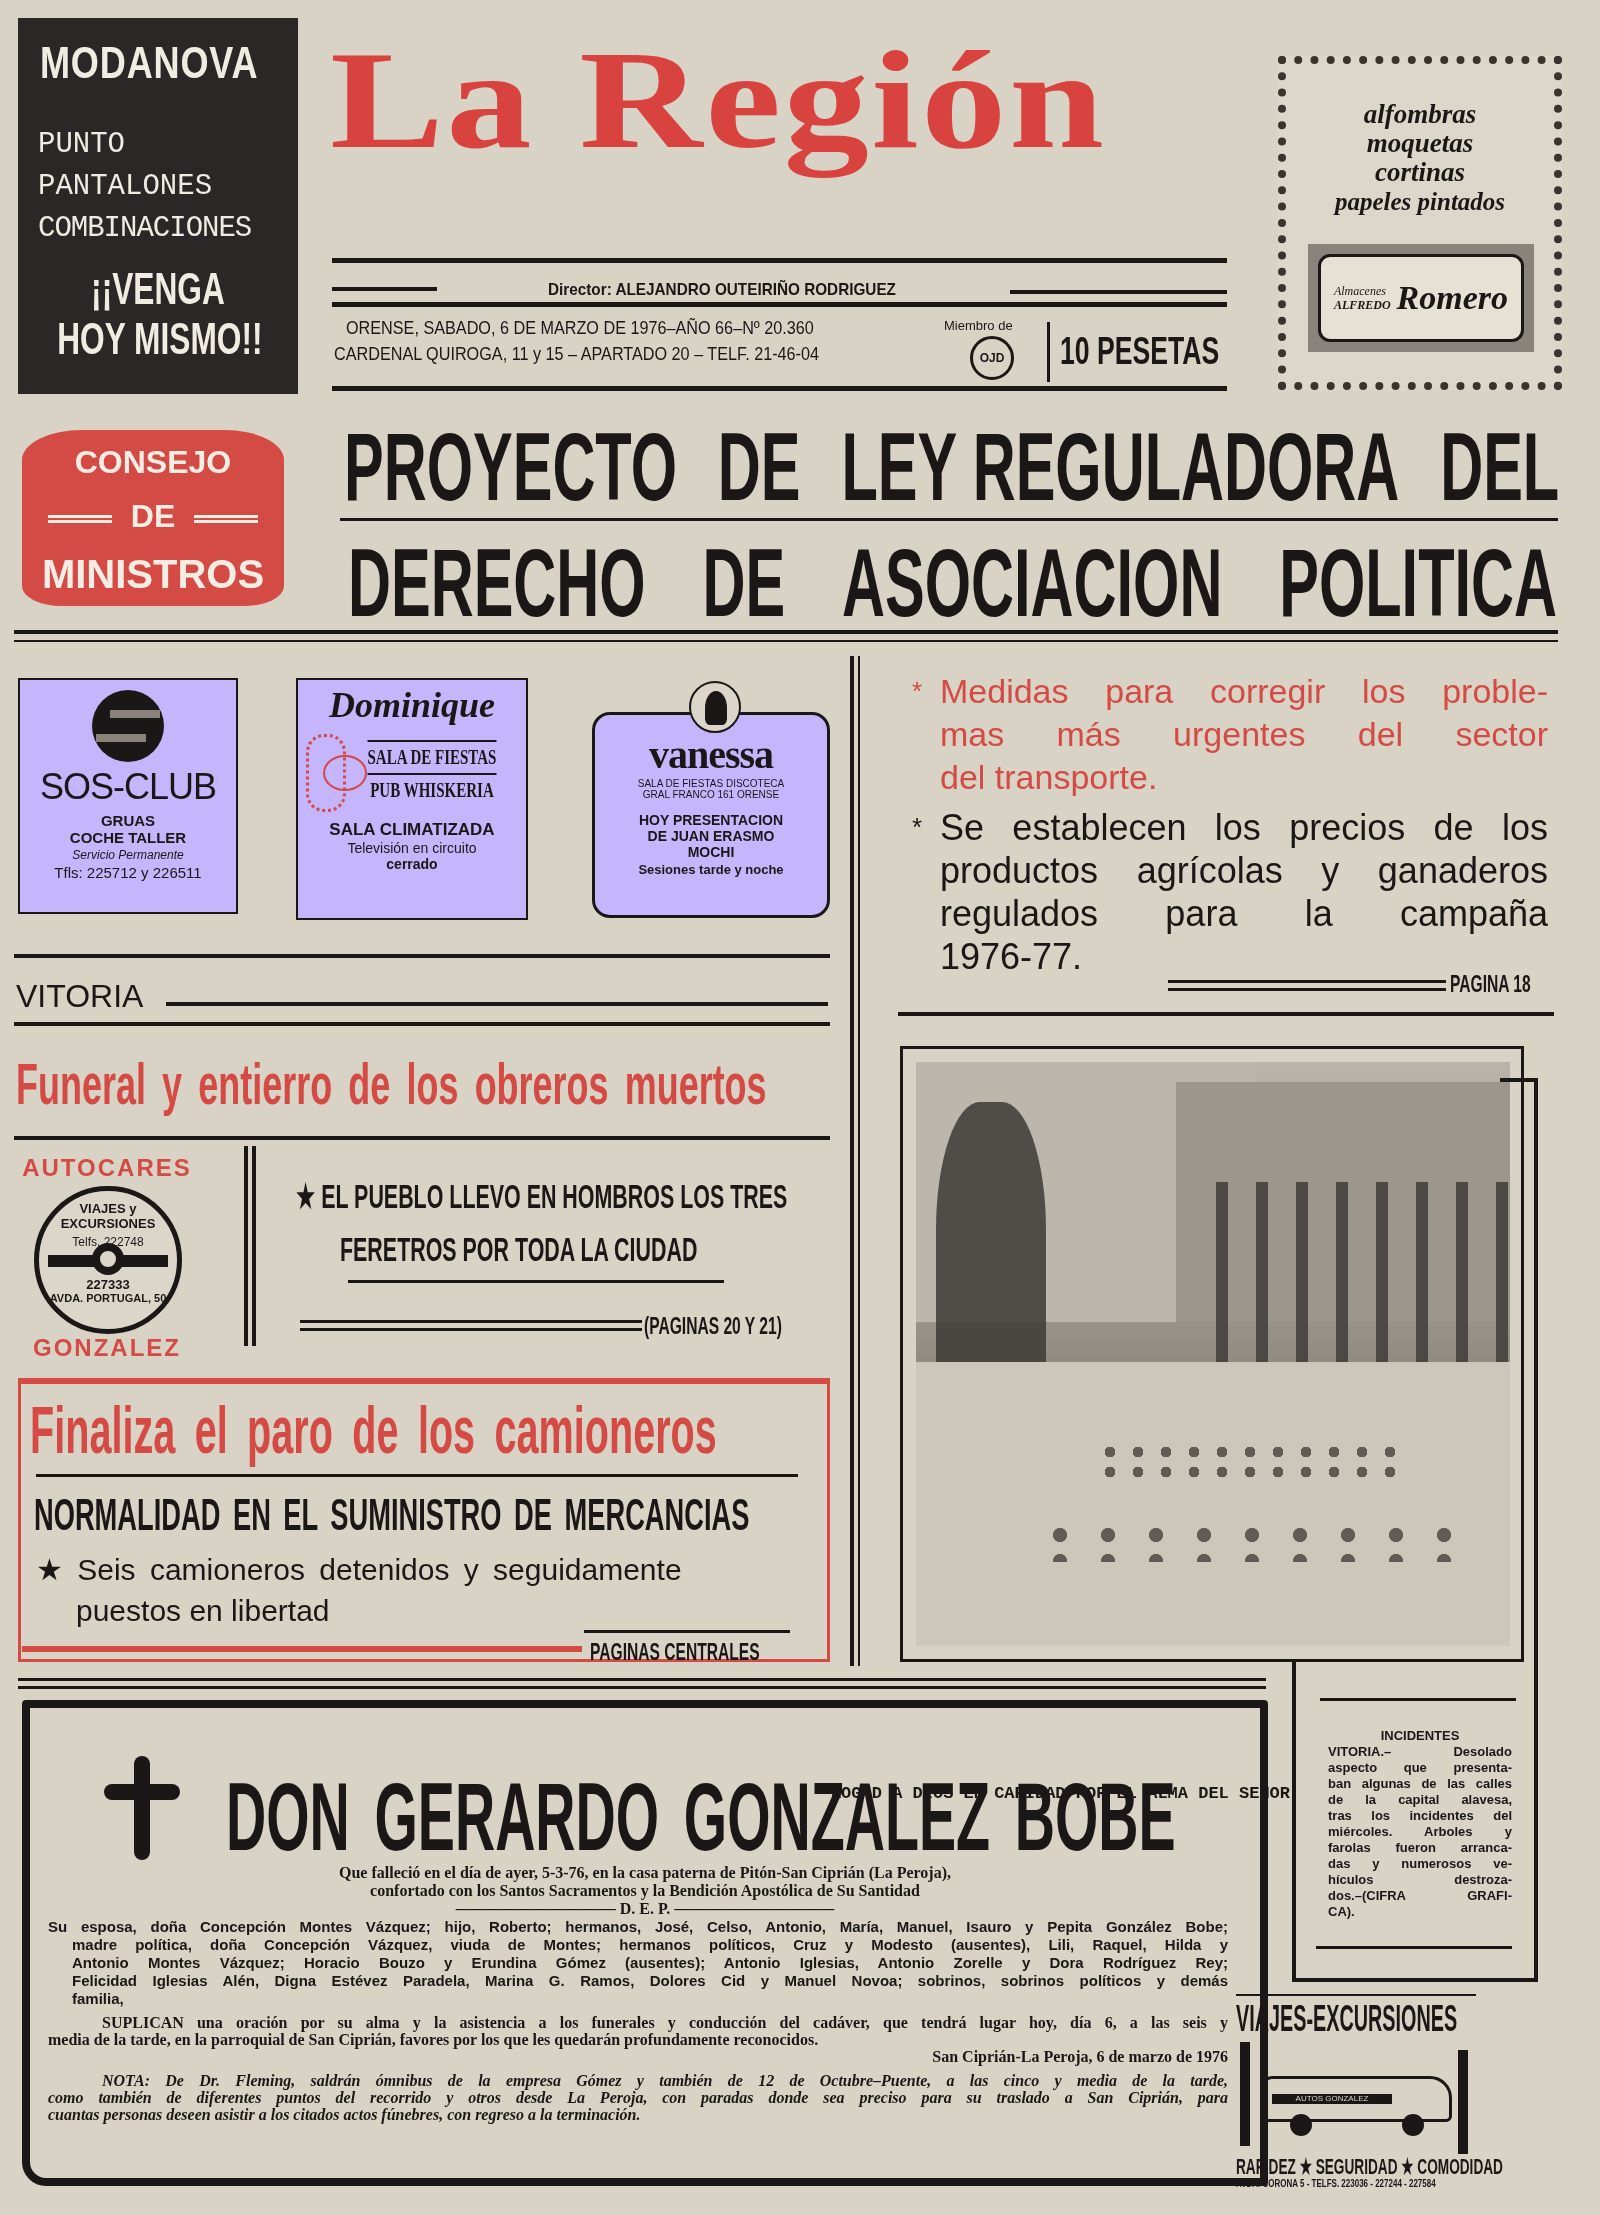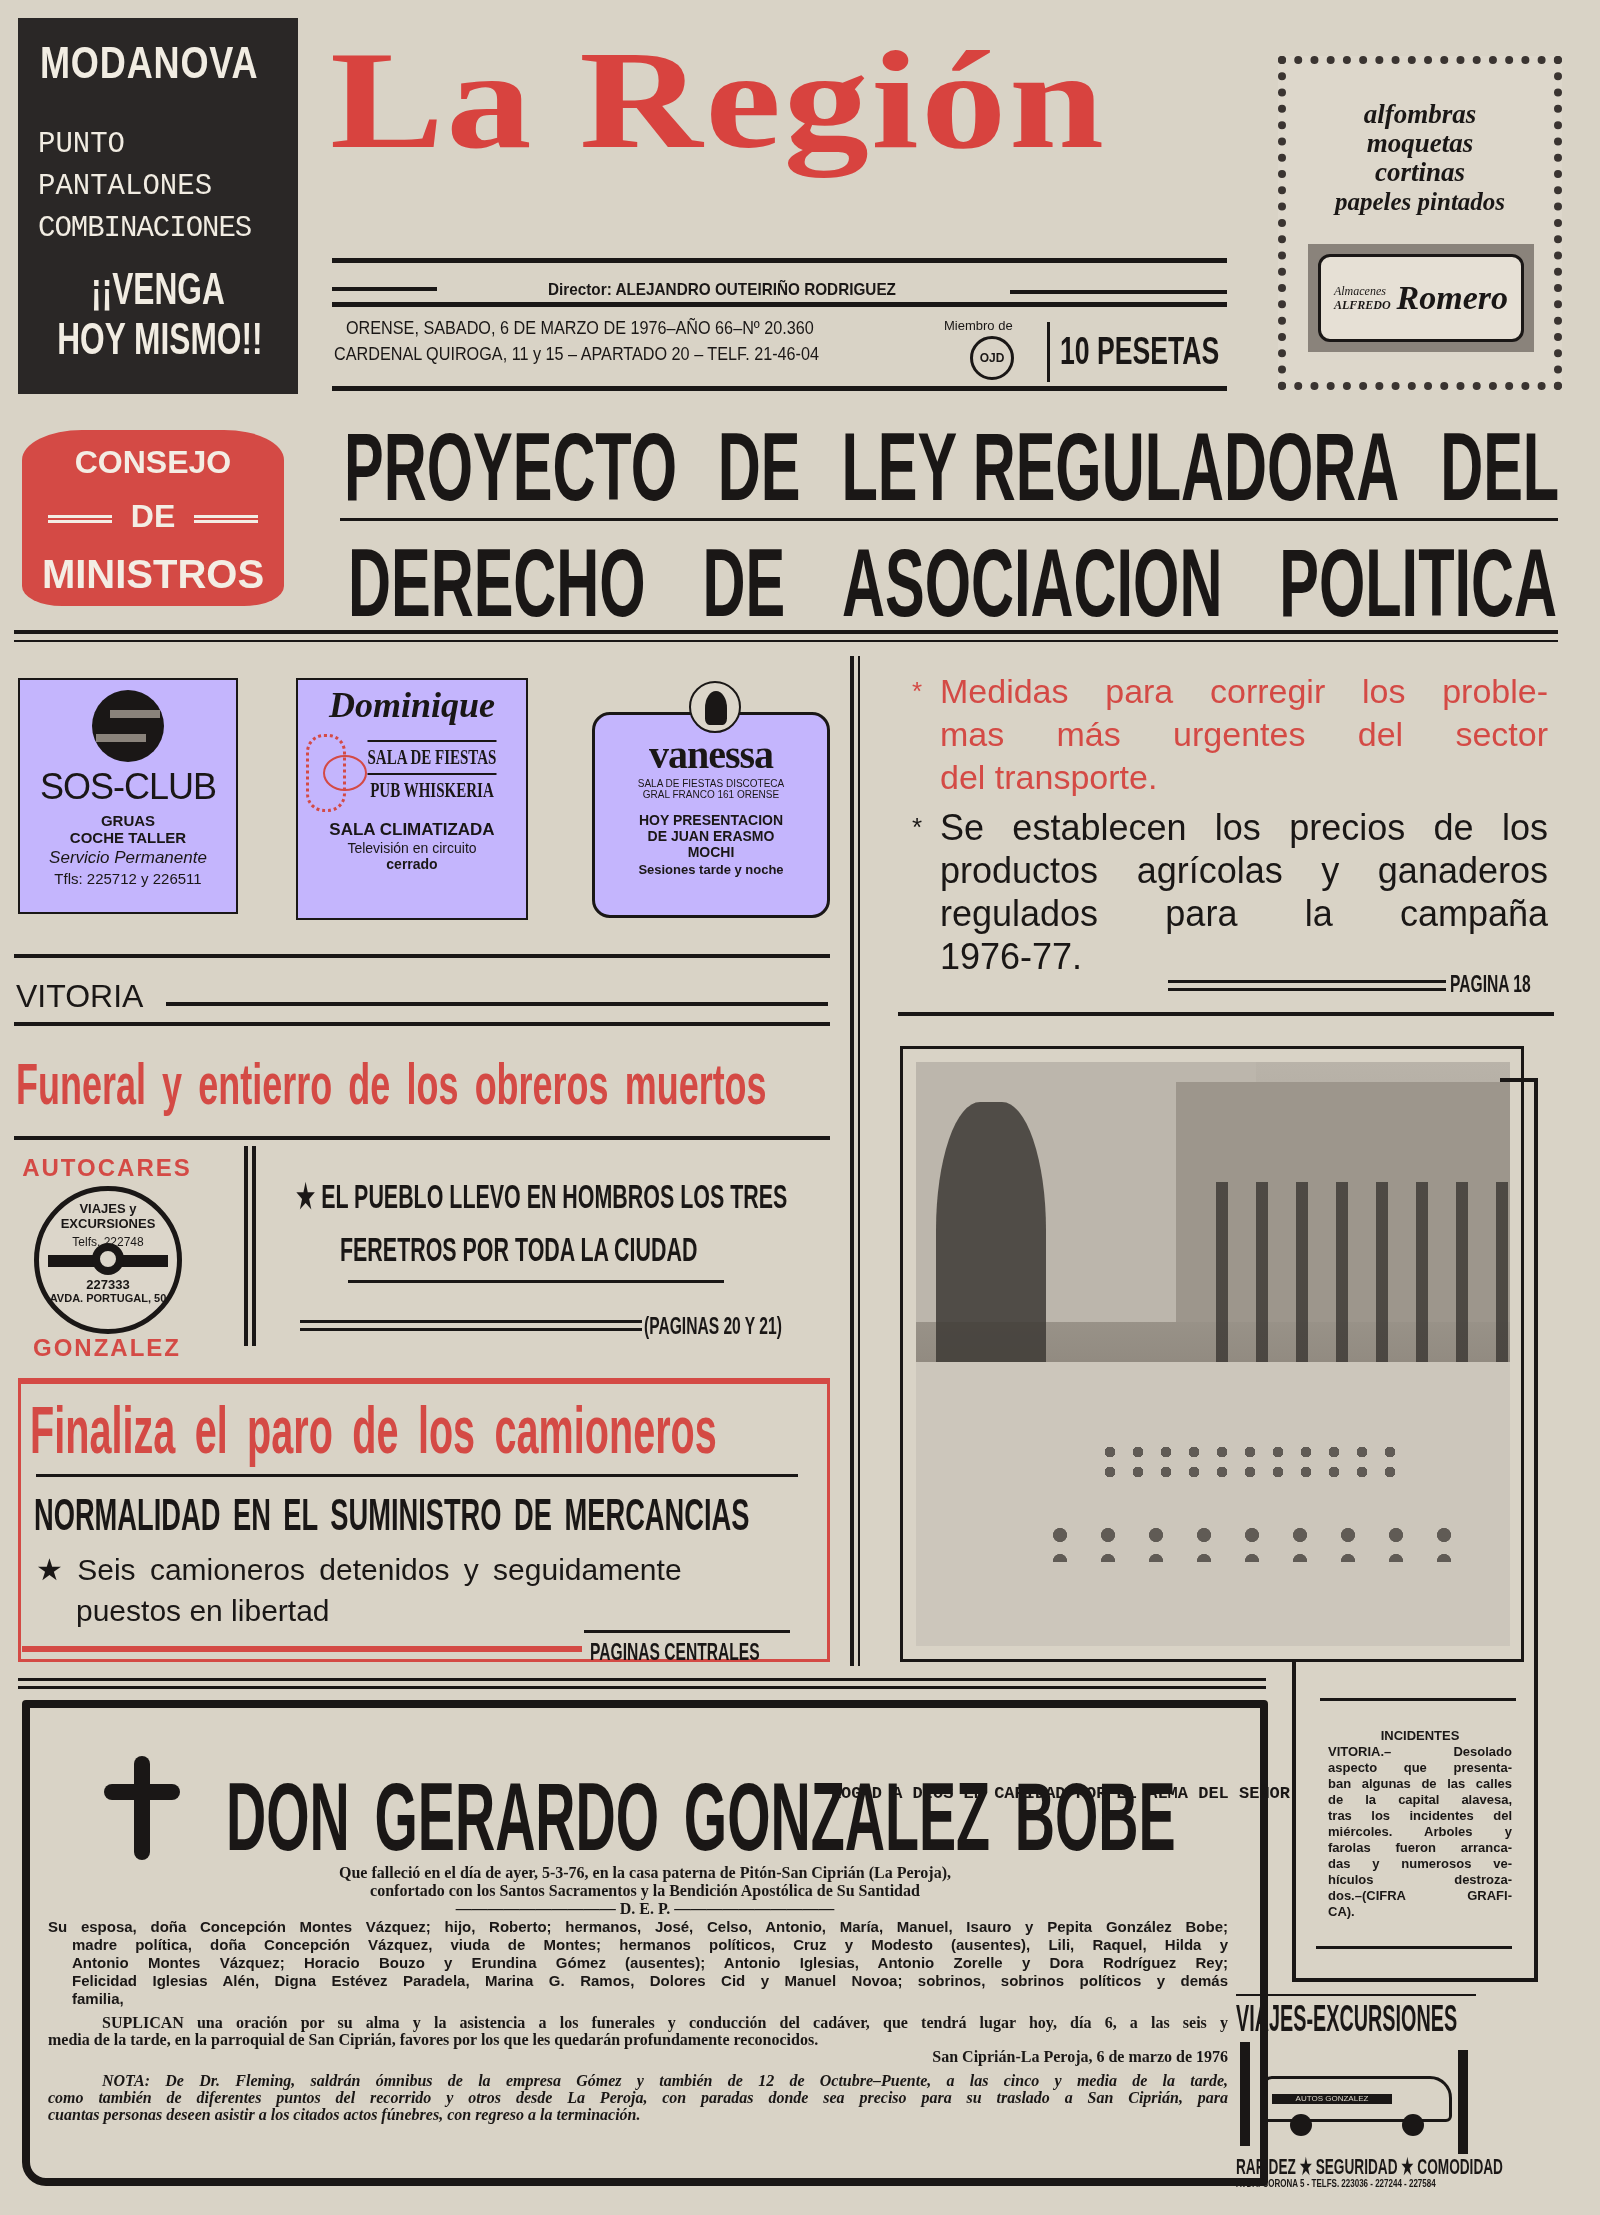--- a/index.html
+++ b/index.html
@@ -104,21 +104,21 @@
 <div class="rule" style="left:858px; top:656px; width:2px; height:1010px;"></div>
 
 <div class="adbox" style="left:18px; top:678px; width:220px; height:236px;">
   <div style="margin:10px auto 0; width:72px; height:72px; border-radius:50%; background:#1a1716; position:relative; overflow:hidden;">
     <div style="position:absolute; left:18px; top:20px; width:50px; height:8px; background:#8a837b;"></div>
     <div style="position:absolute; left:4px; top:44px; width:50px; height:8px; background:#8a837b;"></div>
   </div>
   <div style="font-size:36px; margin-top:4px; letter-spacing:-1px;">SOS-CLUB</div>
   <div style="font-size:15px; font-weight:bold; margin-top:4px;">GRUAS</div>
   <div style="font-size:15px; font-weight:bold;">COCHE TALLER</div>
-  <div style="font-size:17px; font-style:italic; margin-top:2px;">Servicio Permanente</div>
+  <div style="font-size:12px; font-style:italic; margin-top:2px;">Servicio Permanente</div>
   <div style="font-size:15px; margin-top:2px;">Tfls: 225712 y 226511</div>
 </div>
 
 <div class="adbox" style="left:296px; top:678px; width:232px; height:242px;">
   <div style="font-family:'Liberation Serif',serif; font-weight:bold; font-style:italic; font-size:36px; margin-top:4px;">Dominique</div>
   <div style="display:flex; align-items:center; justify-content:space-between; padding:0 8px; margin-top:8px;">
     <div style="width:78px; height:78px; border:3px dotted #d44a45; border-radius:18px; position:relative;">
       <div style="position:absolute; left:14px; top:18px; width:44px; height:36px; border:2px solid #d44a45; border-radius:50%;"></div>
     </div>
     <div style="text-align:center;">

